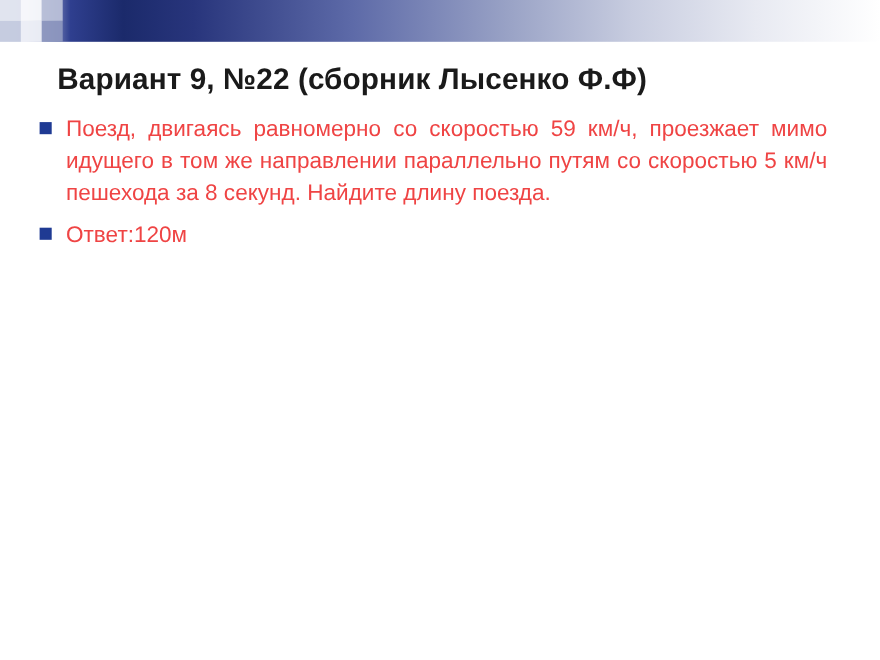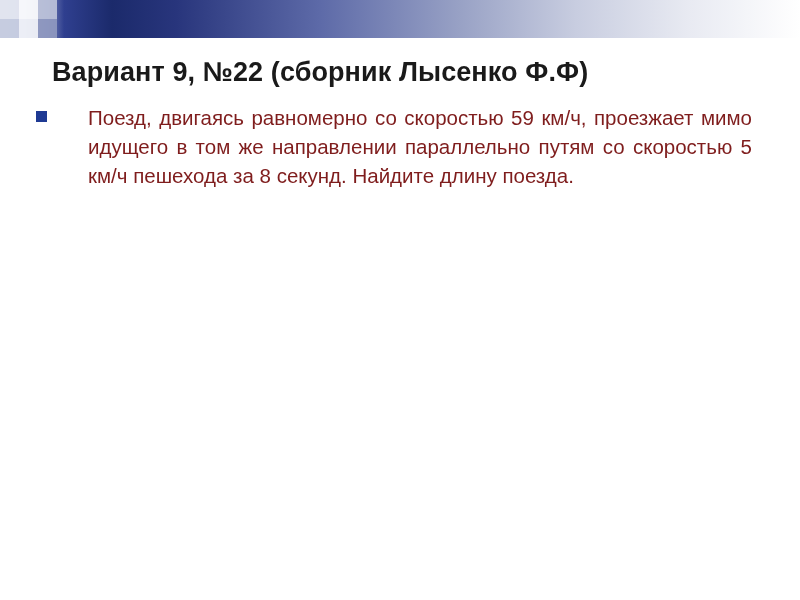--- a/index.html
+++ b/index.html
@@ -74,25 +74,24 @@
     flex: 0 0 auto;
     width: 11px;
     height: 11px;
     background: #1f3a93;
     margin-top: 8px;
     margin-right: 13px;
   }
   .bullet-text {
     flex: 1 1 auto;
     font-size: 20.5px;
-    color: #7f1d1d;
+    color: #ef4444;
     line-height: 1.42;
     text-align: justify;
     text-justify: inter-word;
-    margin-left: 28px;
   }
   .bullet-text.no-justify {
     text-align: left;
   }
 </style>
 </head>
 <body>
 
 <div class="slide">
 
@@ -109,16 +108,20 @@
 
   <div class="title">Вариант 9, №22 (сборник Лысенко Ф.Ф)</div>
 
   <div class="body-list">
 
     <div class="bullet-row">
       <span class="bullet-marker"></span>
       <span class="bullet-text">Поезд, двигаясь равномерно со скоростью 59 км/ч, проезжает мимо идущего в том же направлении параллельно путям со скоростью 5 км/ч пешехода за 8 секунд. Найдите длину поезда.</span>
     </div>
 
+    <div class="bullet-row">
+      <span class="bullet-marker"></span>
+      <span class="bullet-text no-justify">Ответ:120м</span>
+    </div>
 
   </div>
 
 </div>
 
 </body></html>

